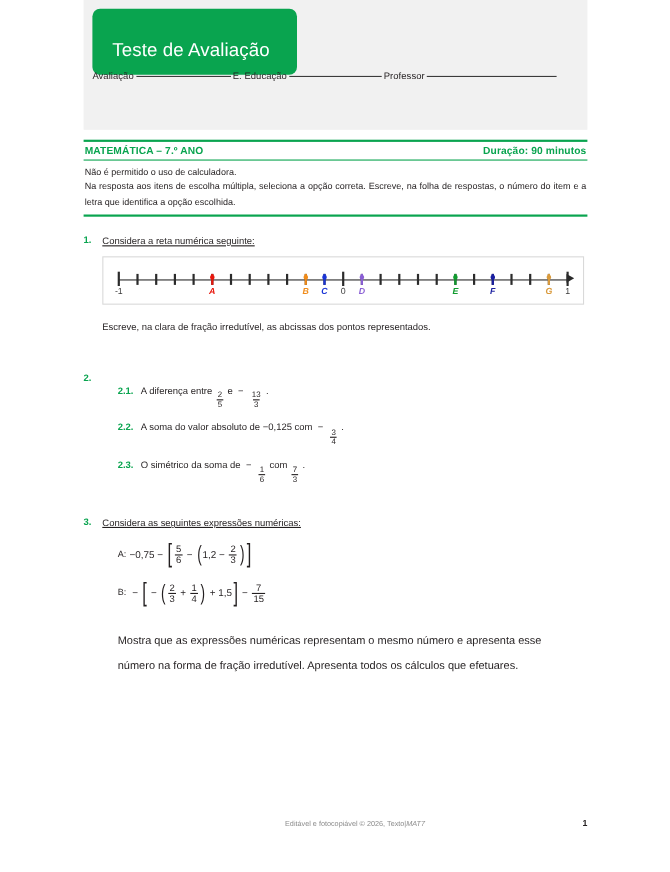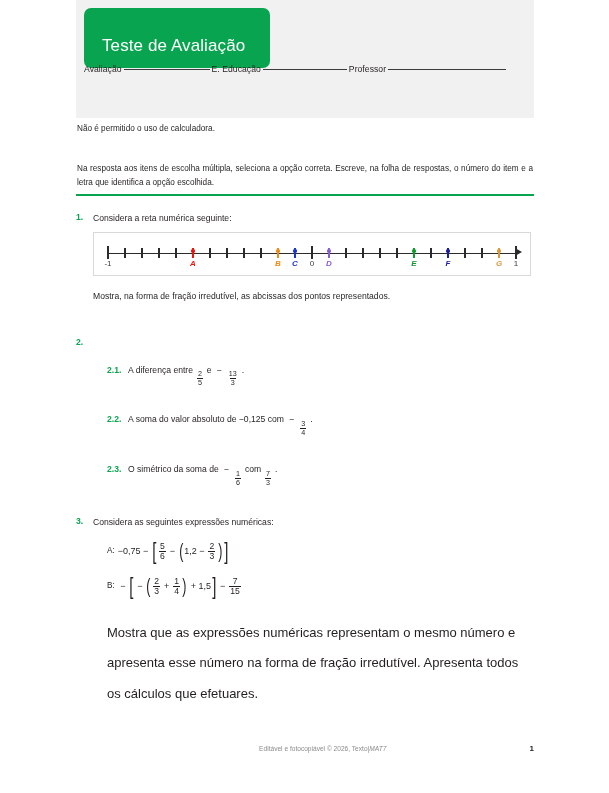--- a/index.html
+++ b/index.html
@@ -97,36 +97,36 @@
 
   
   .instructions {
     border-bottom: 2px solid #09a44f;
     padding: 4px 1px 5px 1px;
     font-size: 8.2px;
     line-height: 1.62;
     color: #231f20;
   }
   .instructions p { margin: 0; }
-  .instructions p.just { text-align: justify; margin-top: 27px; }
+  .instructions p.just { text-align: justify; }
 
   
   .q {
     display: flex;
     margin-top: 16px;
     font-size: 8.6px;
   }
   .q-num {
     color: #09a44f;
     font-weight: bold;
     flex: 0 0 17px;
     font-size: 8.6px;
   }
   .q-body { flex: 1 1 auto; }
-  .q-text { line-height: 1.5; }
+  .q-text { line-height: 1.5; text-decoration: underline; }
 
   
   .numline-wrap {
     margin-top: 7px;
     border: 1px solid #d9d9d9;
     background: #ffffff;
     height: 42px;
     position: relative;
     width: 436px;
   }
@@ -177,21 +177,21 @@
     transform: translateX(-50%);
     white-space: nowrap;
   }
   .nl-label.plain { font-style: normal; font-weight: normal; }
 
   .q-followup { margin-top: 14px; line-height: 1.5; }
 
   
   .sub {
     display: flex;
-    margin-top: 28px;
+    margin-top: 12px;
     margin-left: 14px;
     font-size: 8.6px;
     align-items: baseline;
   }
   .sub-num {
     color: #09a44f;
     font-weight: bold;
     flex: 0 0 21px;
   }
   .sub-body { flex: 1 1 auto; }
@@ -235,21 +235,21 @@
     font-weight: 300;
     line-height: .7;
     transform: scaleX(.62);
     color: #231f20;
   }
   .op { margin: 0 2.5px; }
 
   .q3-followup {
     margin-top: 22px;
     margin-left: 14px;
-    font-size: 13px;
+    font-size: 10px;
     line-height: 2.35;
     width: 420px;
   }
 
   
   .footer {
     position: absolute;
     left: 76px;
     top: 744px;
     width: 458px;
@@ -288,20 +288,24 @@
           <span class="lbl">Avaliação</span>
           <span class="rule" style="width:86px;"></span>
           <span class="lbl">E. Educação</span>
           <span class="rule" style="width:84px;"></span>
           <span class="lbl">Professor</span>
           <span class="rule" style="width:118px;"></span>
         </div>
       </div>
     </div>
 
+    <div class="subject-bar">
+      <span>MATEMÁTICA – 7.º ANO</span>
+      <span>Duração: 90 minutos</span>
+    </div>
 
     <div class="instructions">
       <p>Não é permitido o uso de calculadora.</p>
       <p class="just">Na resposta aos itens de escolha múltipla, seleciona a opção correta. Escreve, na folha de respostas, o número do item e a letra que identifica a opção escolhida.</p>
     </div>
 
     <div class="q">
       <div class="q-num">1.</div>
       <div class="q-body">
         <div class="q-text">Considera a reta numérica seguinte:</div>
@@ -357,21 +361,21 @@
               <div class="pt-stem" style="left: 353.3px; background: rgb(26, 31, 160);"></div>
               <div class="pt-dot" style="left: 352.3px; background: rgb(26, 31, 160);"></div>
               <div class="nl-label" style="left: 354px; color: rgb(26, 31, 160);">F</div>
               <div class="pt-stem" style="left: 404.3px; background: rgb(217, 154, 60);"></div>
               <div class="pt-dot" style="left: 403.3px; background: rgb(217, 154, 60);"></div>
               <div class="nl-label" style="left: 405px; color: rgb(217, 154, 60);">G</div>
               <div class="nl-label plain" style="left: 422px; color: rgb(58, 58, 58);">1</div>
             </div>
         </div>
 
-        <div class="q-followup">Mostra, na forma de fração irredutível, as abcissas dos pontos representados.</div>
+        <div class="q-followup">Escreve, na clara de fração irredutível, as abcissas dos pontos representados.</div>
       </div>
     </div>
 
     <div class="q" style="margin-top:34px;">
       <div class="q-num">2.</div>
       <div class="q-body">
 
         <div class="sub">
           <span class="sub-num">2.1.</span>
           <span class="sub-body">

